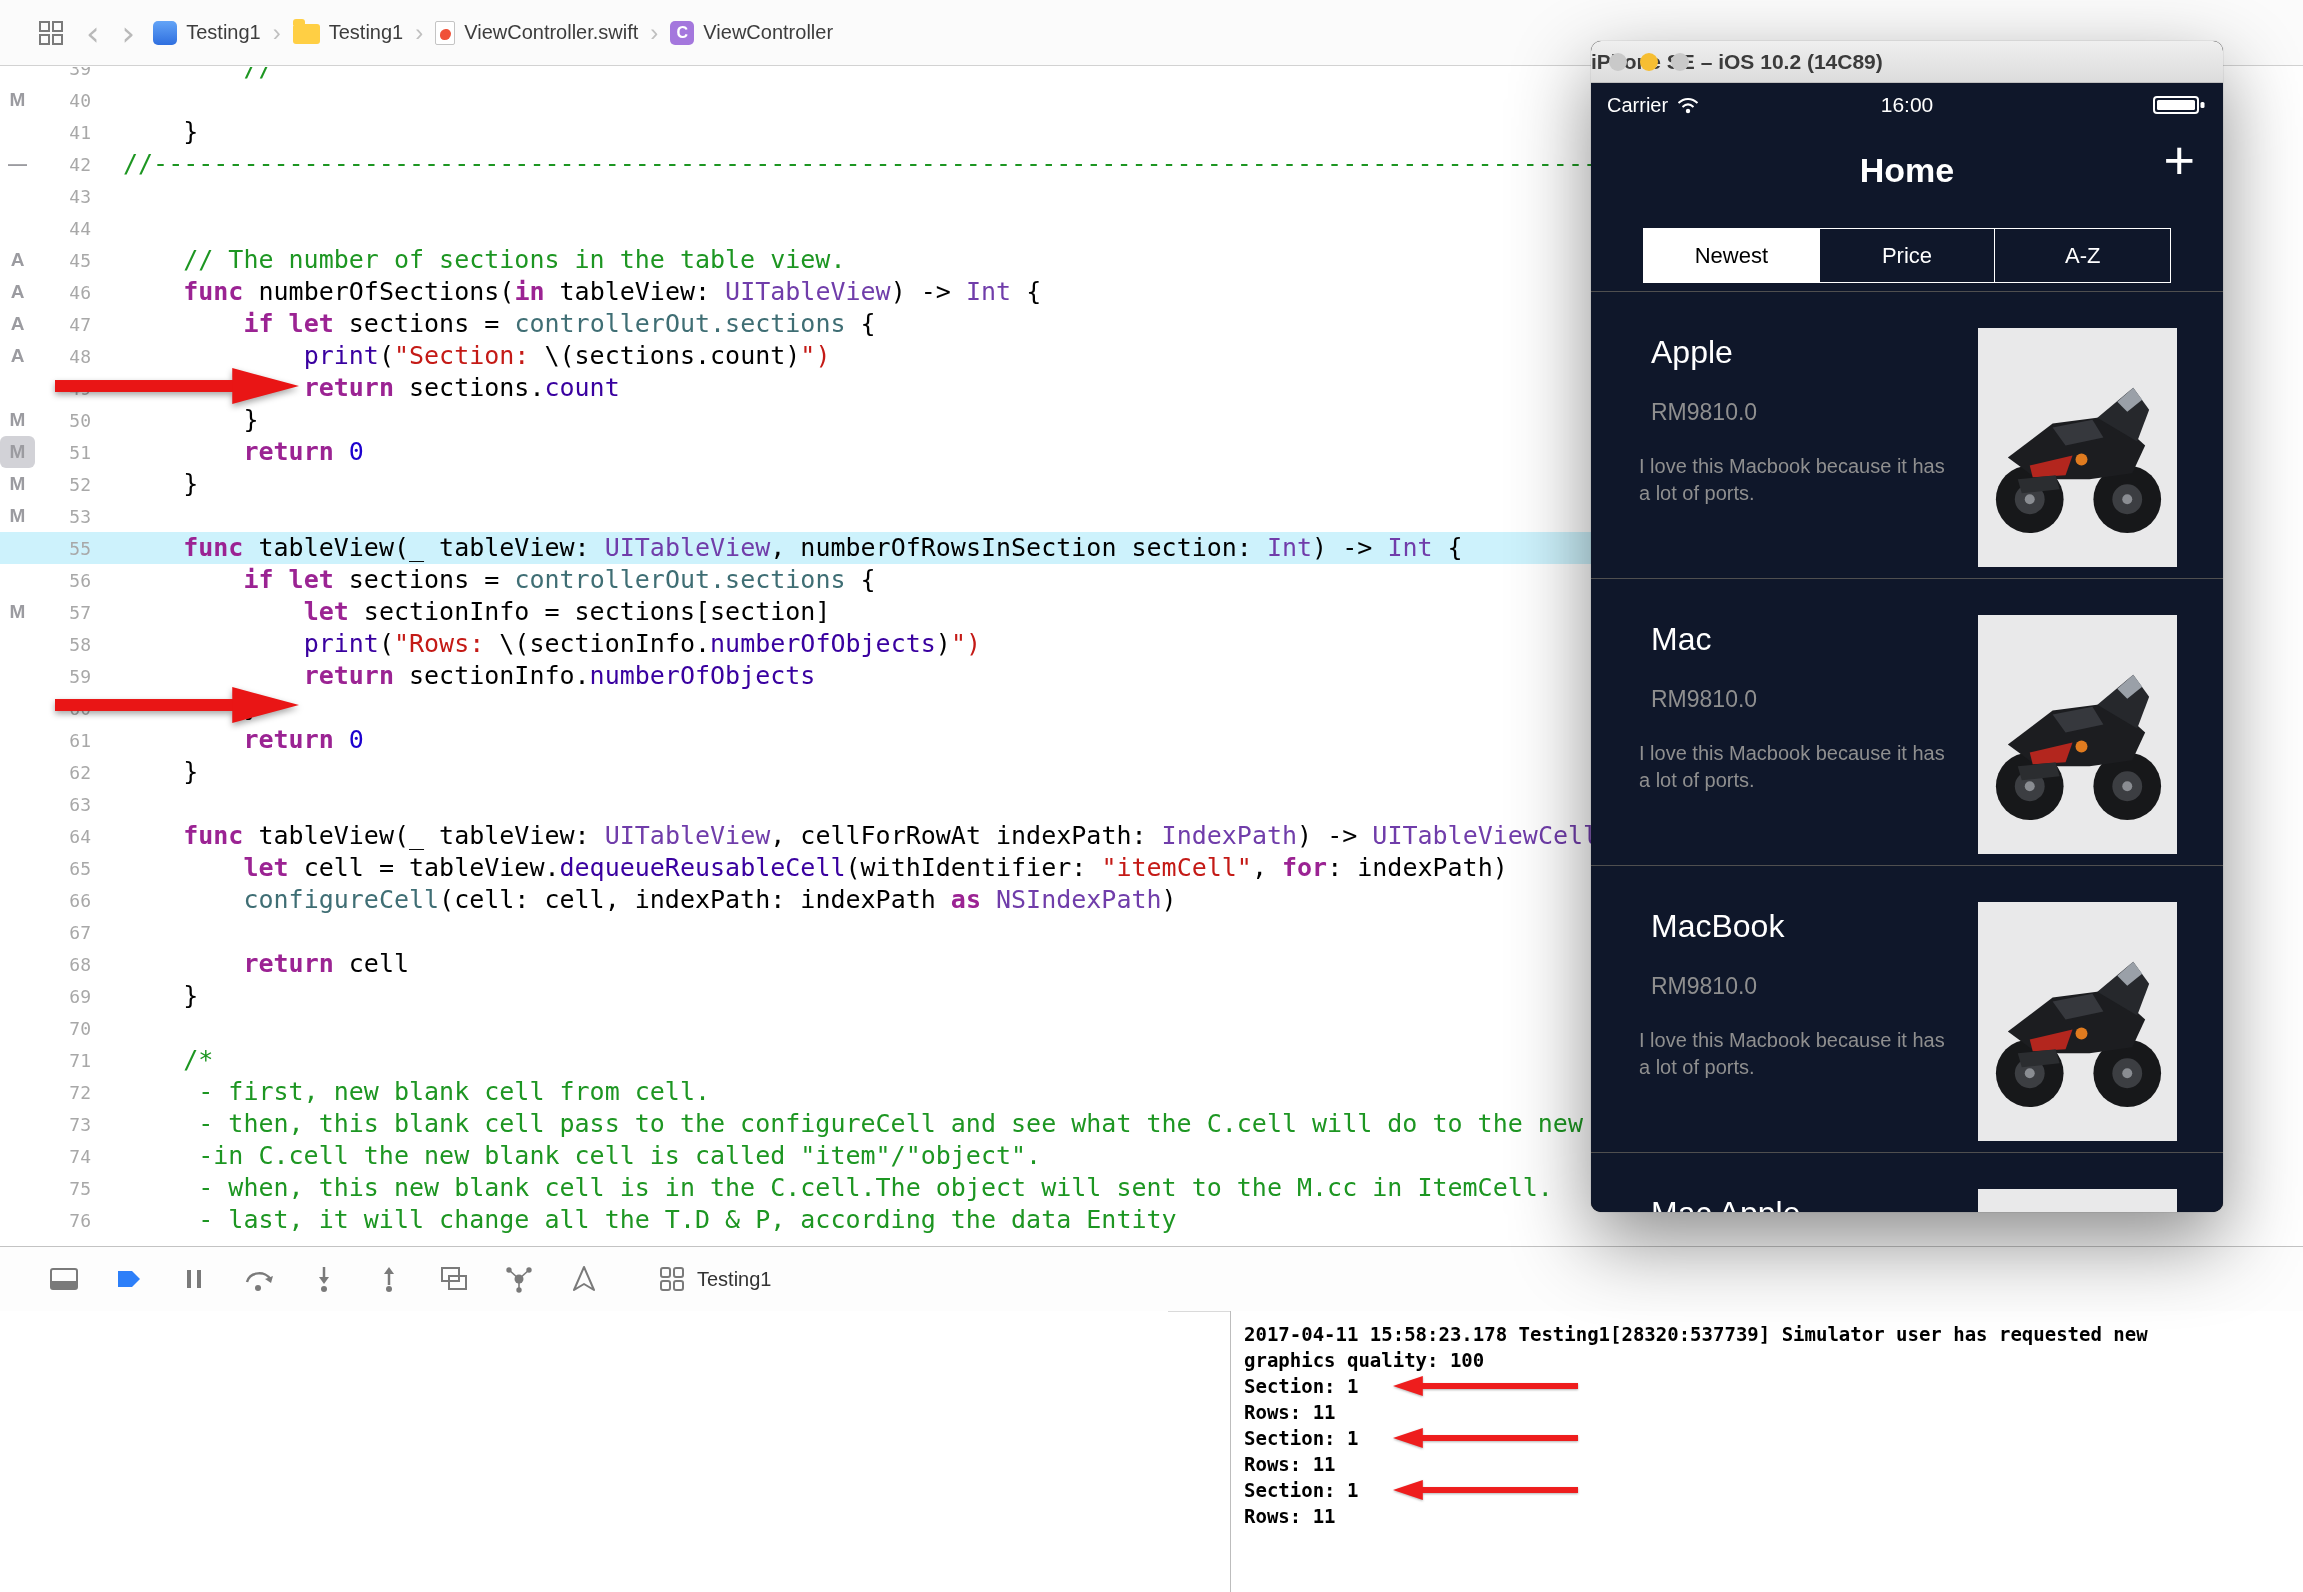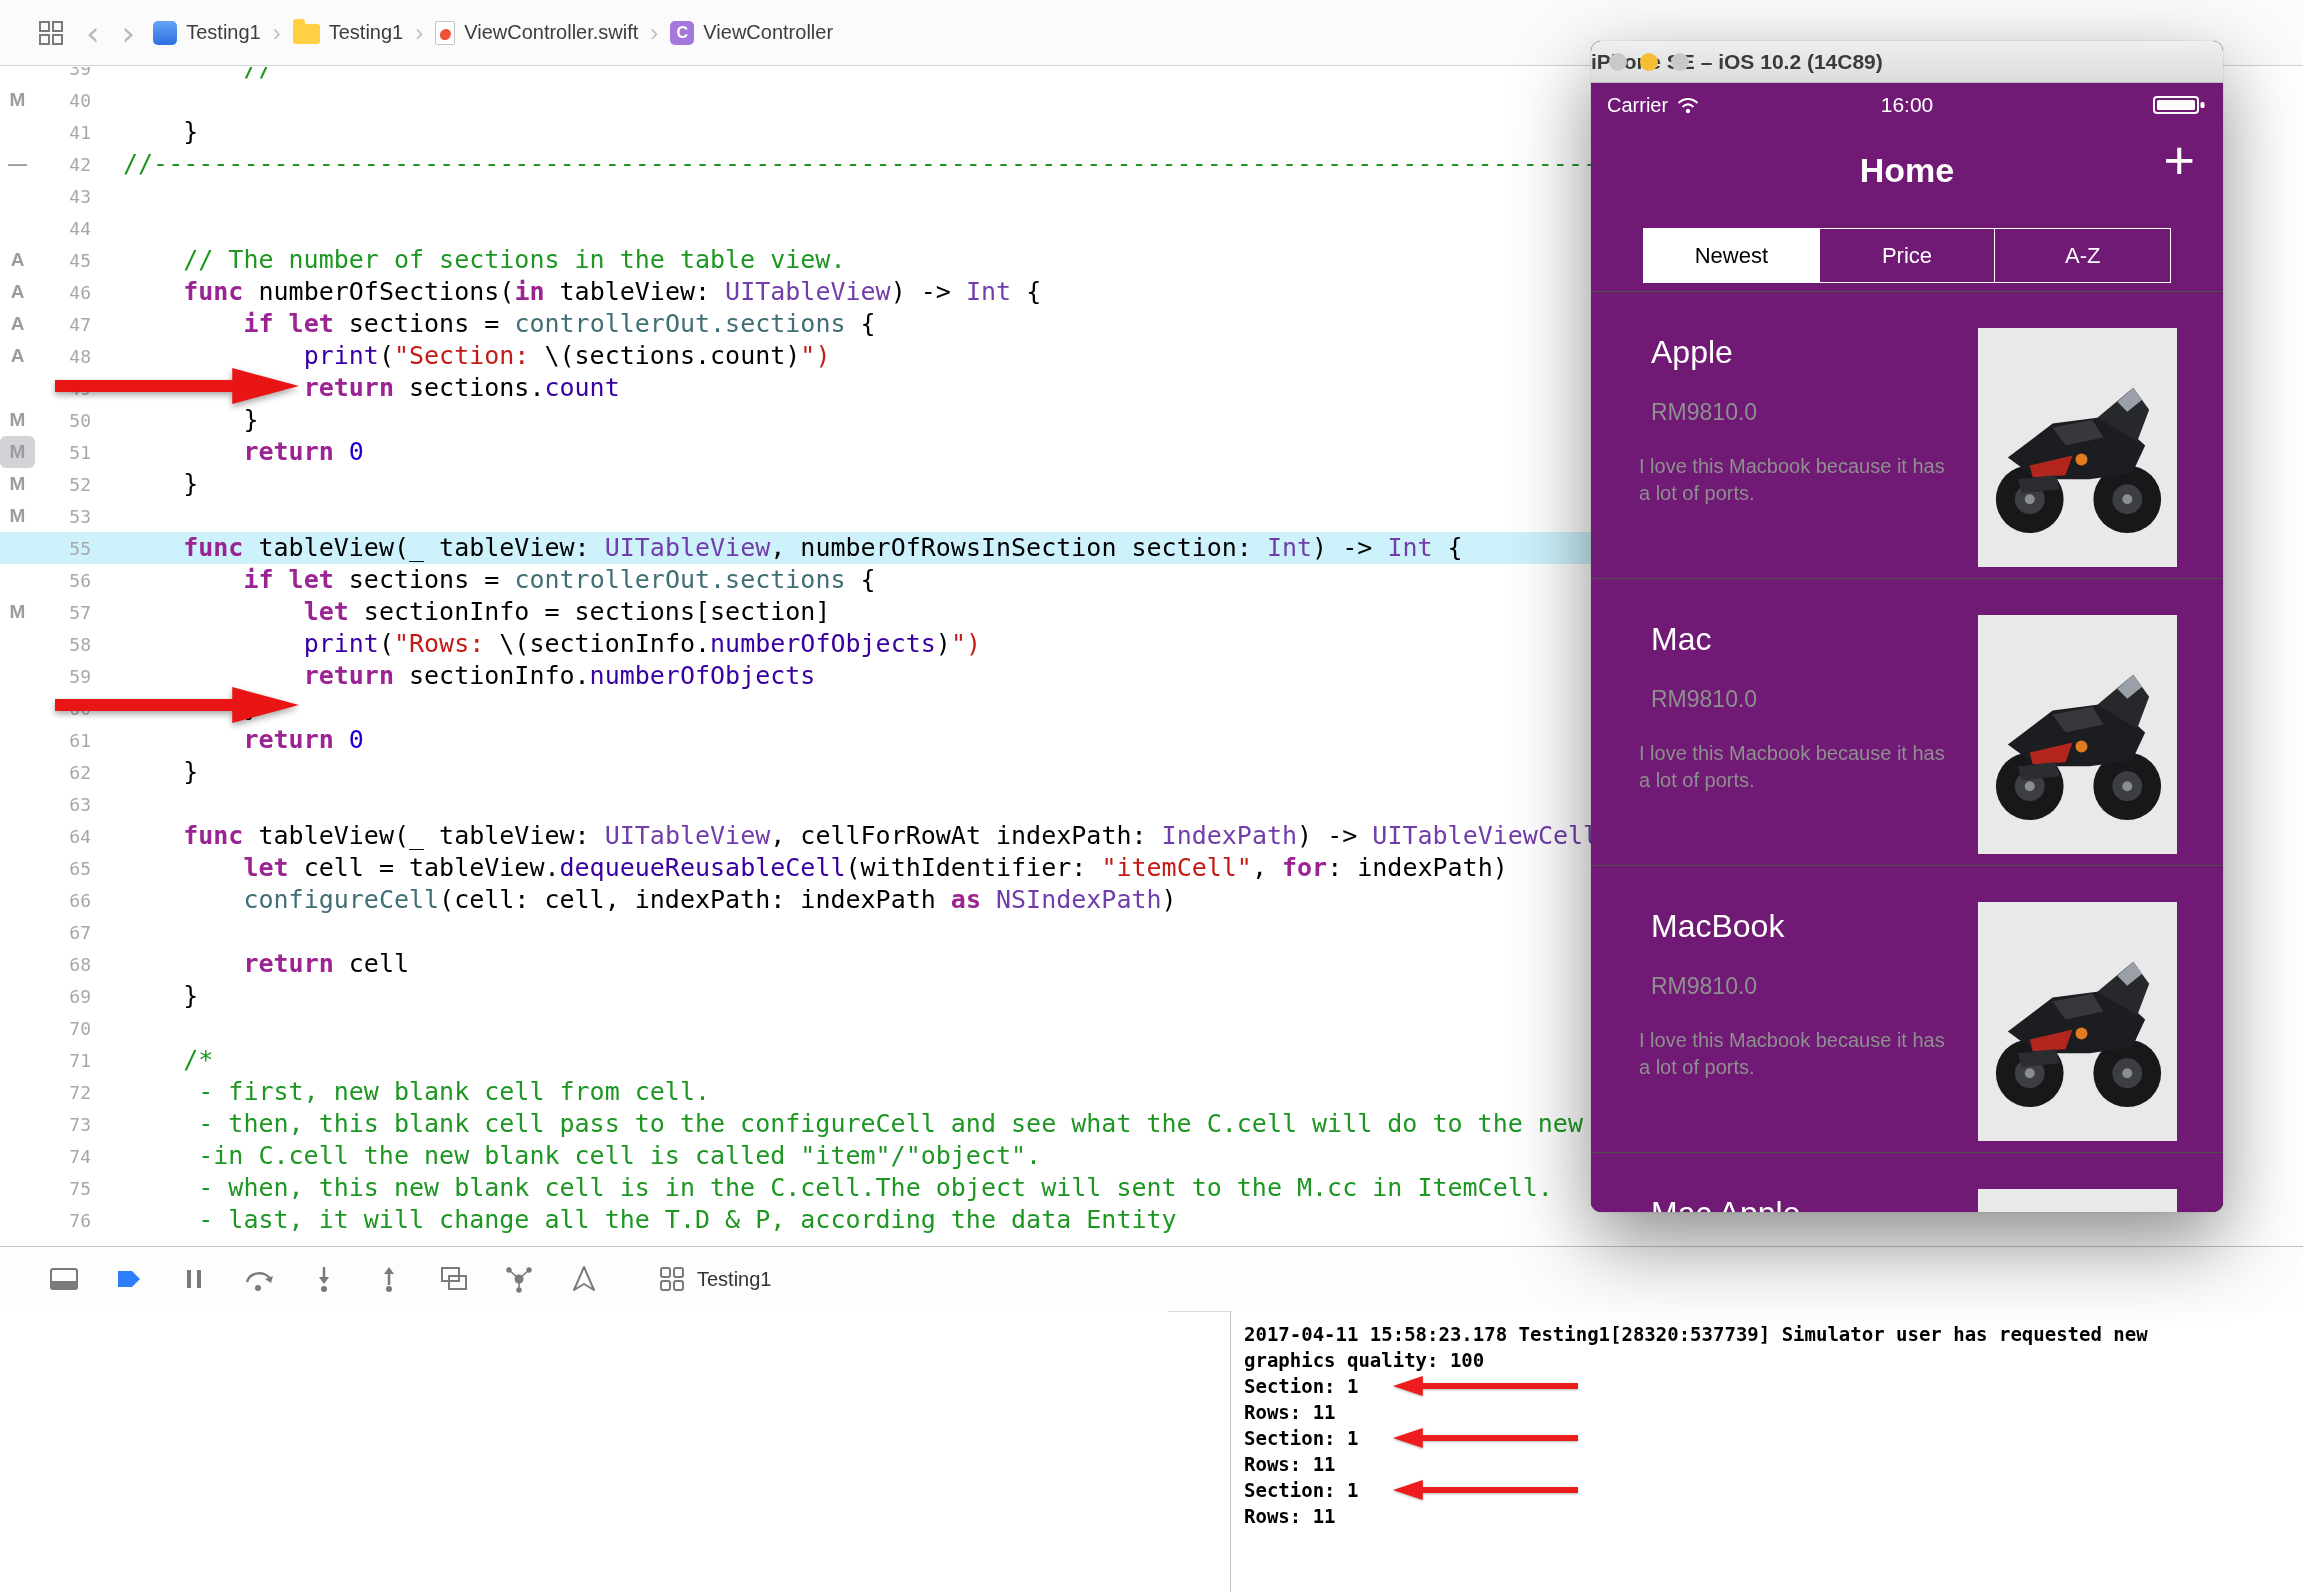--- a/index.html
+++ b/index.html
@@ -44,21 +44,21 @@
   
   .sim{position:absolute;left:1591px;top:41px;width:632px;height:1171px;border-radius:10px;
     overflow:hidden;background:#000;z-index:50;
     box-shadow:0 30px 80px rgba(0,0,0,.45),0 0 1px rgba(0,0,0,.5)}
   .sim-titlebar{height:42px;background:linear-gradient(#efefef,#dcdcdc);border-bottom:1px solid #bfbfbf;
     position:relative;display:flex;align-items:center;justify-content:flex-start}
   .traffic{position:absolute;left:18px;top:12px;display:flex;gap:13px}
   .traffic span{width:18px;height:18px;border-radius:50%;display:inline-block}
   .t-close{background:#c9c9c9}.t-min{background:#f6be32}.t-zoom{background:#c9c9c9}
   .sim-title{font-size:21px;font-weight:bold;color:#3b3b3b}
-  .sim-screen{position:relative;height:1129px;background:#701a75;color:#fff;overflow:hidden}
+  .sim-screen{position:relative;height:1129px;background:#0f172a;color:#fff;overflow:hidden}
   .statusbar{position:absolute;left:0;top:0;right:0;height:44px;display:flex;align-items:center;padding:0 16px}
   .sb-carrier{font-size:20px;margin-right:8px}
   .sb-time{position:absolute;left:50%;transform:translateX(-50%);font-size:21px;font-weight:normal}
   .sb-batt{margin-left:auto}
   .navbar{position:absolute;left:0;top:44px;right:0;height:90px}
   .nav-title{position:absolute;left:0;right:0;top:24px;text-align:center;font-size:34px;font-weight:bold;color:#fff}
   .nav-add{position:absolute;right:28px;top:6px;font-size:54px;font-weight:normal;color:#fff;line-height:1}
   .segmented{position:absolute;left:52px;top:145px;width:528px;height:55px;display:flex;
     border:1px solid #fff;border-radius:0;overflow:hidden}
   .seg{flex:1;display:flex;align-items:center;justify-content:center;font-size:22px;color:#fff;border-left:1px solid #fff}

